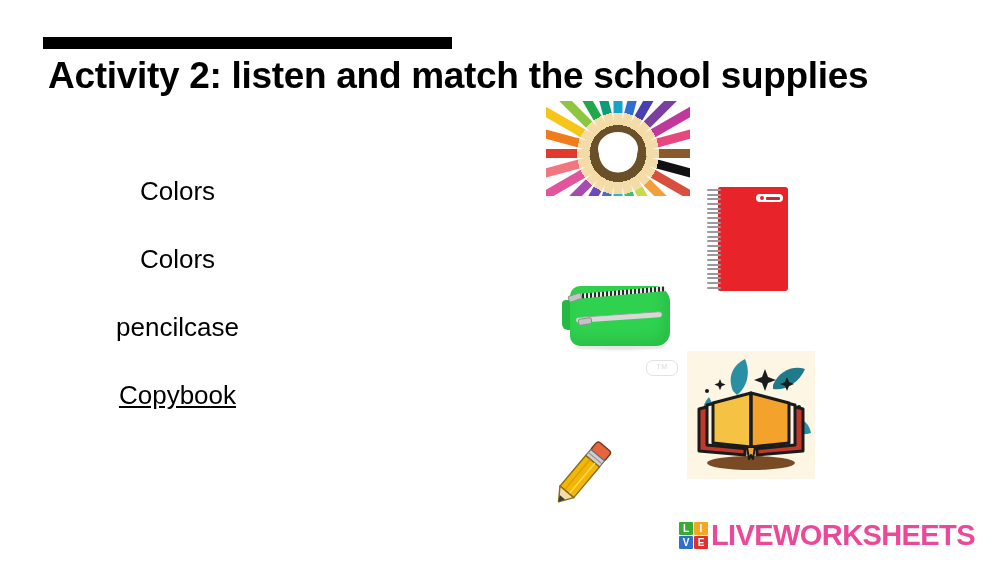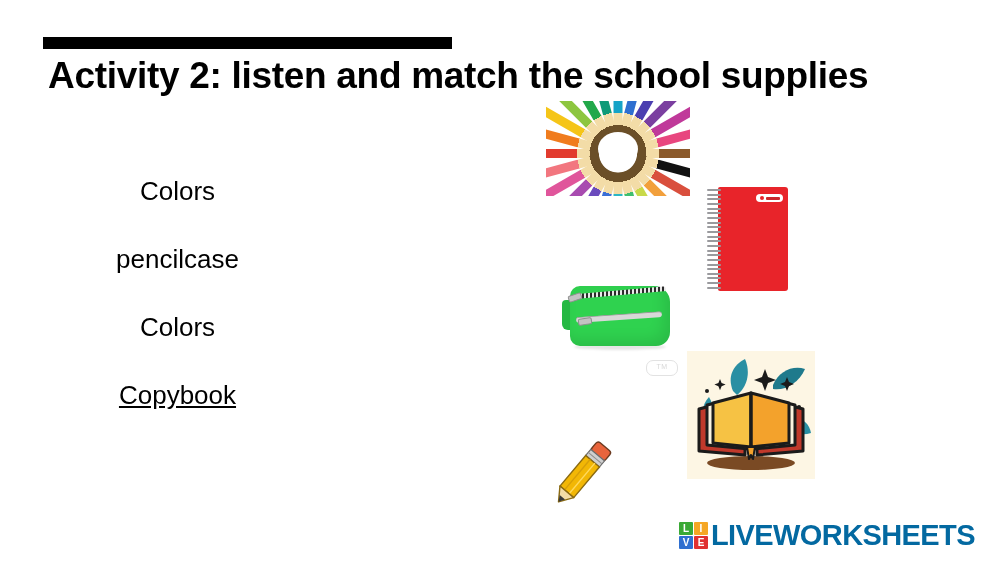--- a/index.html
+++ b/index.html
@@ -291,22 +291,22 @@
 </head>
 <body>
 
 <div id="page">
 
   <div class="title-rule"></div>
   <div class="page-title">Activity 2: listen and match the school supplies</div>
 
   <div class="word-list">
     <div class="word-item">Colors</div>
+    <div class="word-item">Colors</div>
     <div class="word-item">pencilcase</div>
-    <div class="word-item">Colors</div>
     <div class="word-item">Copybook</div>
   </div>
 
   <div class="pic" id="pic-colors">
       <div class="pencil-ray" style="transform: rotate(180deg) translateX(19px); background: linear-gradient(270deg, rgb(226, 59, 46) 0px, rgb(226, 59, 46) 72%, rgb(243, 220, 167) 72%, rgb(243, 220, 167) 88%, rgb(107, 79, 40) 88%, rgb(107, 79, 40) 100%);"></div>
       <div class="pencil-ray" style="transform: rotate(195deg) translateX(19px); background: linear-gradient(270deg, rgb(240, 124, 30) 0px, rgb(240, 124, 30) 72%, rgb(243, 220, 167) 72%, rgb(243, 220, 167) 88%, rgb(107, 79, 40) 88%, rgb(107, 79, 40) 100%);"></div>
       <div class="pencil-ray" style="transform: rotate(210deg) translateX(19px); background: linear-gradient(270deg, rgb(245, 197, 24) 0px, rgb(245, 197, 24) 72%, rgb(243, 220, 167) 72%, rgb(243, 220, 167) 88%, rgb(107, 79, 40) 88%, rgb(107, 79, 40) 100%);"></div>
       <div class="pencil-ray" style="transform: rotate(225deg) translateX(19px); background: linear-gradient(270deg, rgb(141, 198, 63) 0px, rgb(141, 198, 63) 72%, rgb(243, 220, 167) 72%, rgb(243, 220, 167) 88%, rgb(107, 79, 40) 88%, rgb(107, 79, 40) 100%);"></div>
       <div class="pencil-ray" style="transform: rotate(240deg) translateX(19px); background: linear-gradient(270deg, rgb(34, 168, 74) 0px, rgb(34, 168, 74) 72%, rgb(243, 220, 167) 72%, rgb(243, 220, 167) 88%, rgb(107, 79, 40) 88%, rgb(107, 79, 40) 100%);"></div>
       <div class="pencil-ray" style="transform: rotate(255deg) translateX(19px); background: linear-gradient(270deg, rgb(15, 154, 120) 0px, rgb(15, 154, 120) 72%, rgb(243, 220, 167) 72%, rgb(243, 220, 167) 88%, rgb(107, 79, 40) 88%, rgb(107, 79, 40) 100%);"></div>
@@ -432,16 +432,16 @@
     </svg>
   </div>
 
   <div id="lw-logo">
     <div id="lw-tiles">
       <span style="background: rgb(58, 169, 53);">L</span>
       <span style="background: rgb(245, 166, 35);">I</span>
       <span style="background: rgb(47, 111, 208);">V</span>
       <span style="background: rgb(224, 49, 49);">E</span>
     </div>
-    <div id="lw-wordmark" style="color: #0369a1;">LIVEWORKSHEETS</div>
+    <div id="lw-wordmark" style="color: #ec4899;">LIVEWORKSHEETS</div>
   </div>
 
 </div>
 
 </body></html>

